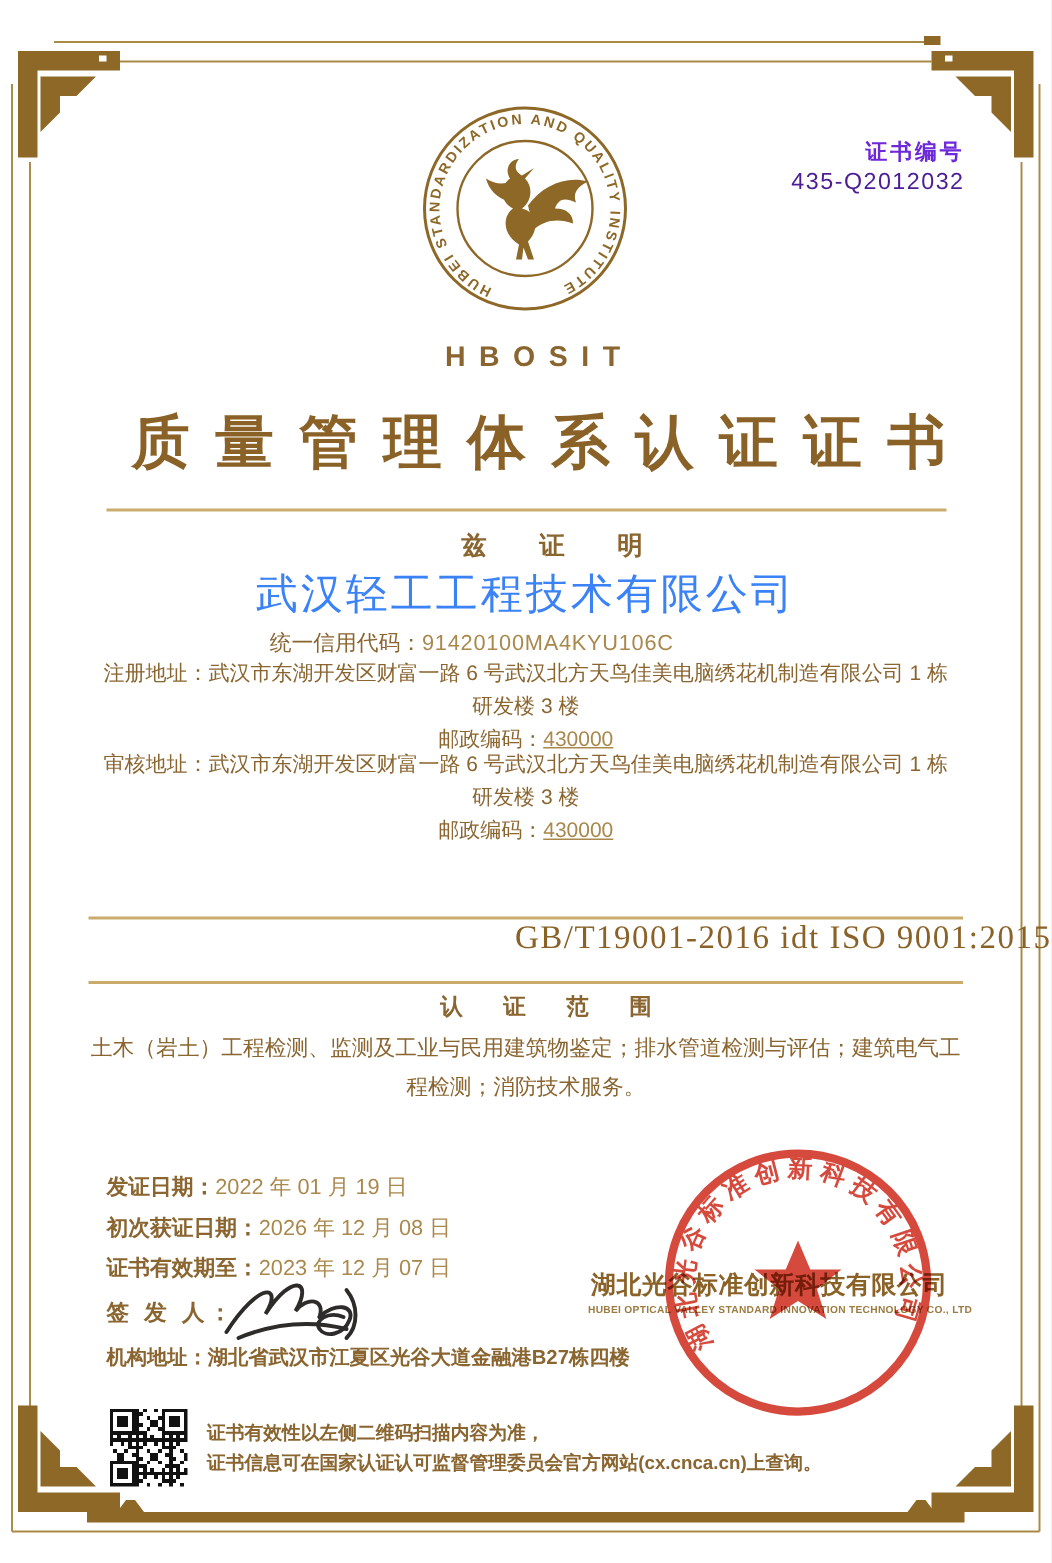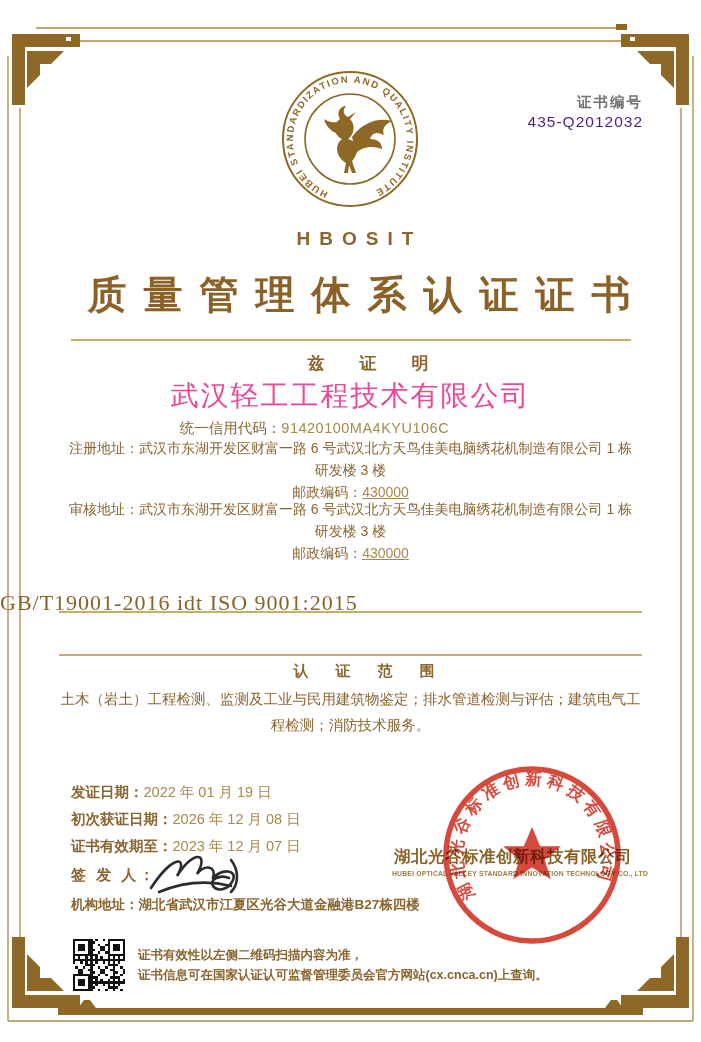--- a/index.html
+++ b/index.html
@@ -6,45 +6,45 @@
   .page{
     position:relative;width:701px;height:1042px;margin:0 auto;
     background:#ffffff;overflow:hidden;
     font-family:"Liberation Sans","DejaVu Sans",sans-serif;
     color:#8a6530;
   }
   .abs{position:absolute;}
   .frame{position:absolute;left:0;top:0;width:701px;height:1042px;pointer-events:none;}
   
   .cert-no{top:92px;right:58px;text-align:right;line-height:20px;}
-  .cert-no .lbl{font-size:14.5px;font-weight:bold;letter-spacing:2px;color:#737373;}
+  .cert-no .lbl{font-size:14.5px;font-weight:bold;letter-spacing:2px;color:#6d28d9;}
   .cert-no .val{font-size:15.5px;color:#4c1d95;letter-spacing:1px;}
   
   .emblem{left:279px;top:66px;width:142px;height:146px;}
   .org-abbr{top:228px;left:0;width:701px;text-align:center;font-size:19px;font-weight:bold;
     letter-spacing:9px;padding-left:9px;color:#8a6530;}
   
   .title{top:268px;left:0;width:701px;text-align:center;font-size:39px;font-weight:bold;
     letter-spacing:17px;padding-left:17px;margin:0;color:#8a6228;}
   .rule{background:#c9ab6b;height:2px;}
   .rule1{top:339px;left:71px;width:560px;}
   .hereby{top:352px;left:0;width:701px;text-align:center;font-size:17px;font-weight:600;
     letter-spacing:35px;padding-left:35px;}
   .company{top:377px;left:0;width:701px;text-align:center;font-size:28px;font-weight:500;
-    letter-spacing:2px;color:#ec4899;}
+    letter-spacing:2px;color:#3b82f6;}
   .credit{top:419px;left:0;width:629px;text-align:center;font-size:14.5px;}
   .credit .code{color:#a9884c;letter-spacing:.5px;}
   .addr{left:58px;width:585px;text-align:center;font-size:14px;line-height:22px;}
   .addr1{top:437px;} .addr2{top:498px;}
   .addr .l1{white-space:nowrap;}
   .addr .postal-code{color:#a9884c;text-decoration:underline;}
   
   .std-head{top:583px;left:0;width:701px;text-align:center;font-size:15px;font-weight:bold;letter-spacing:1px;}
   .rule2{top:611px;left:59px;width:583px;height:1.5px;}
-  .standard{top:590px;left:0;width:701px;text-align:left;
+  .standard{top:612px;left:0;width:701px;text-align:right;
     font-family:"Liberation Serif","DejaVu Serif",serif;font-size:22px;letter-spacing:1px;color:#8a6228;}
   .rule3{top:654px;left:59px;width:583px;height:1.5px;}
   .scope-head{top:662px;left:0;width:701px;text-align:center;font-size:15px;font-weight:bold;
     letter-spacing:27px;padding-left:27px;}
   .scope-text{top:686px;left:57px;width:587px;text-align:center;font-size:14.5px;line-height:26px;}
   
   .dates{top:779px;left:71px;font-size:14.5px;line-height:27px;}
   .dates .lbl{font-weight:bold;}
   .dates .val{color:#a9884c;}
   

